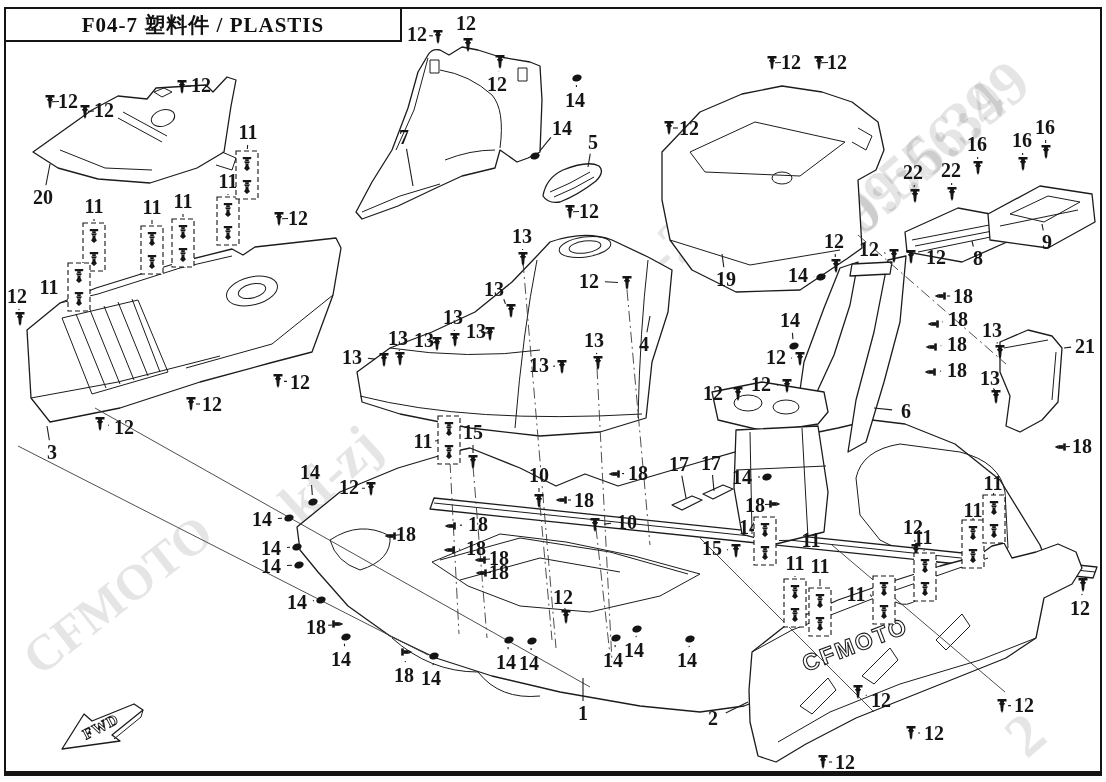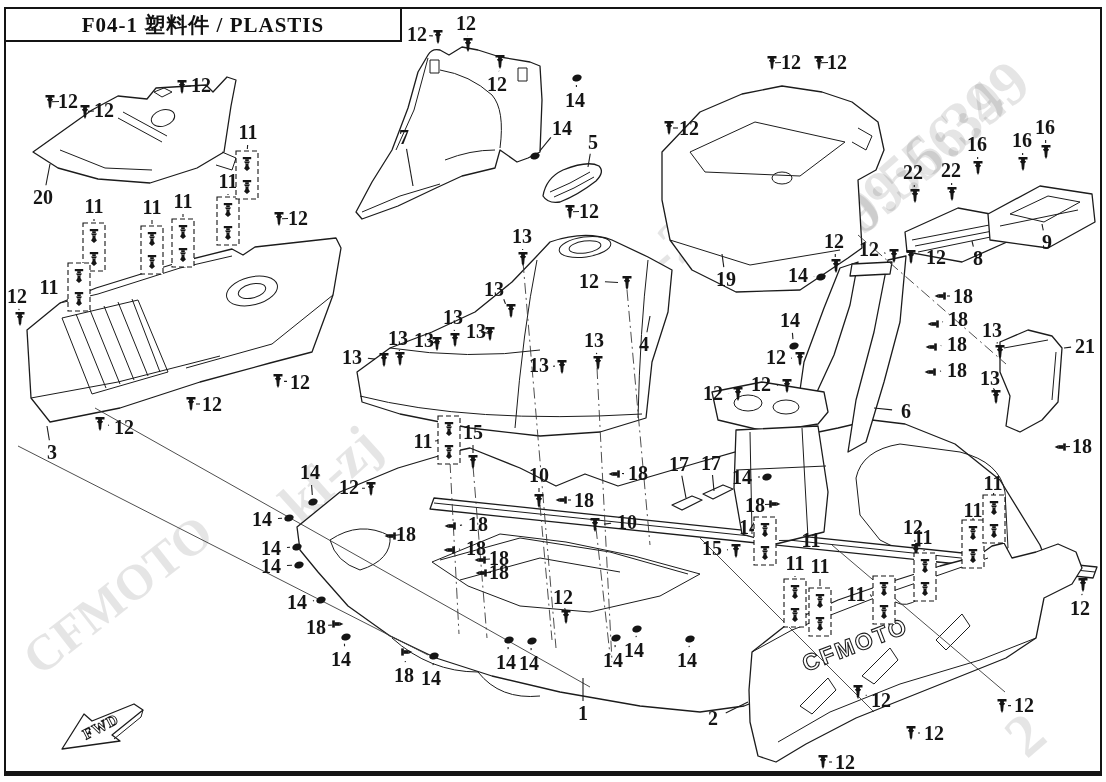--- a/index.html
+++ b/index.html
@@ -741,15 +741,15 @@
         </g>
         <g>
           <line class="ldr" stroke-width="1" x1="725.7326426582013" y1="713.0108828767865" x2="748" y2="702"></line>
           <text class="co" x="713" y="718">2</text>
         </g>
       </g>
   </svg>
 
   <div class="frame"></div>
   <div class="title-box">
-    <span>F04-1 塑料件 /  PLASTIS</span>
+    <span>F04-7 塑料件 /  PLASTIS</span>
   </div>
 </div>
 
 </body></html>

